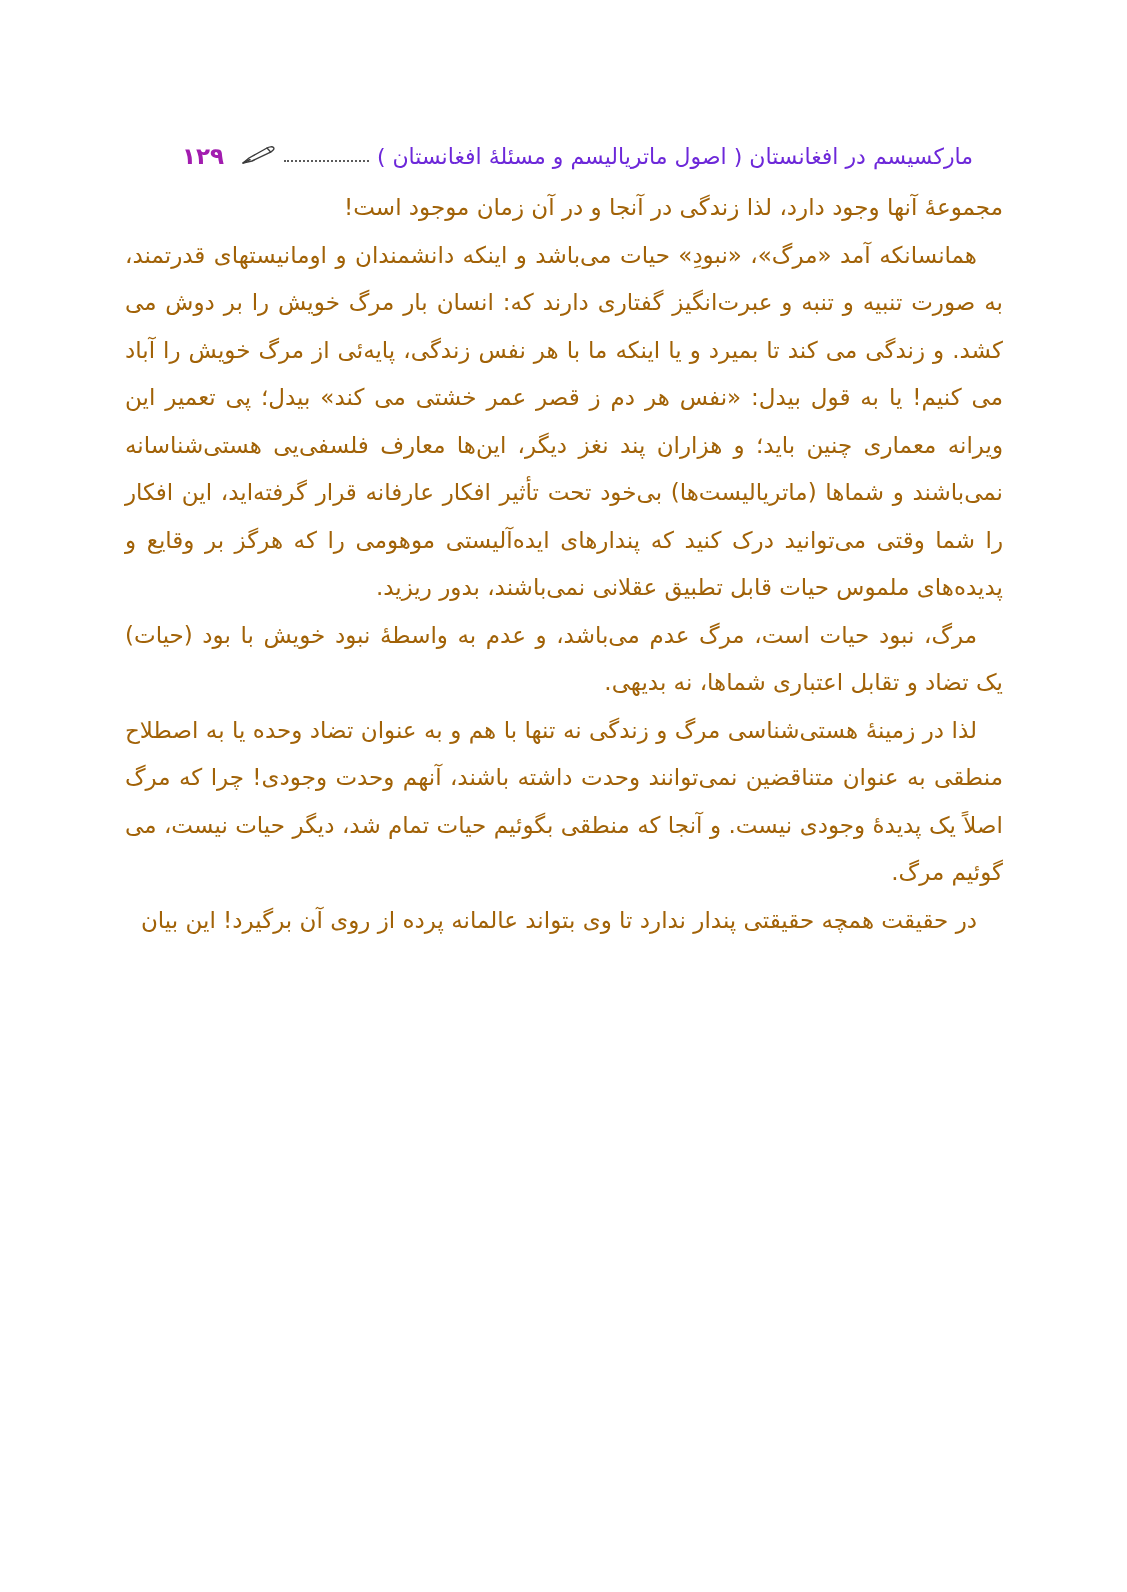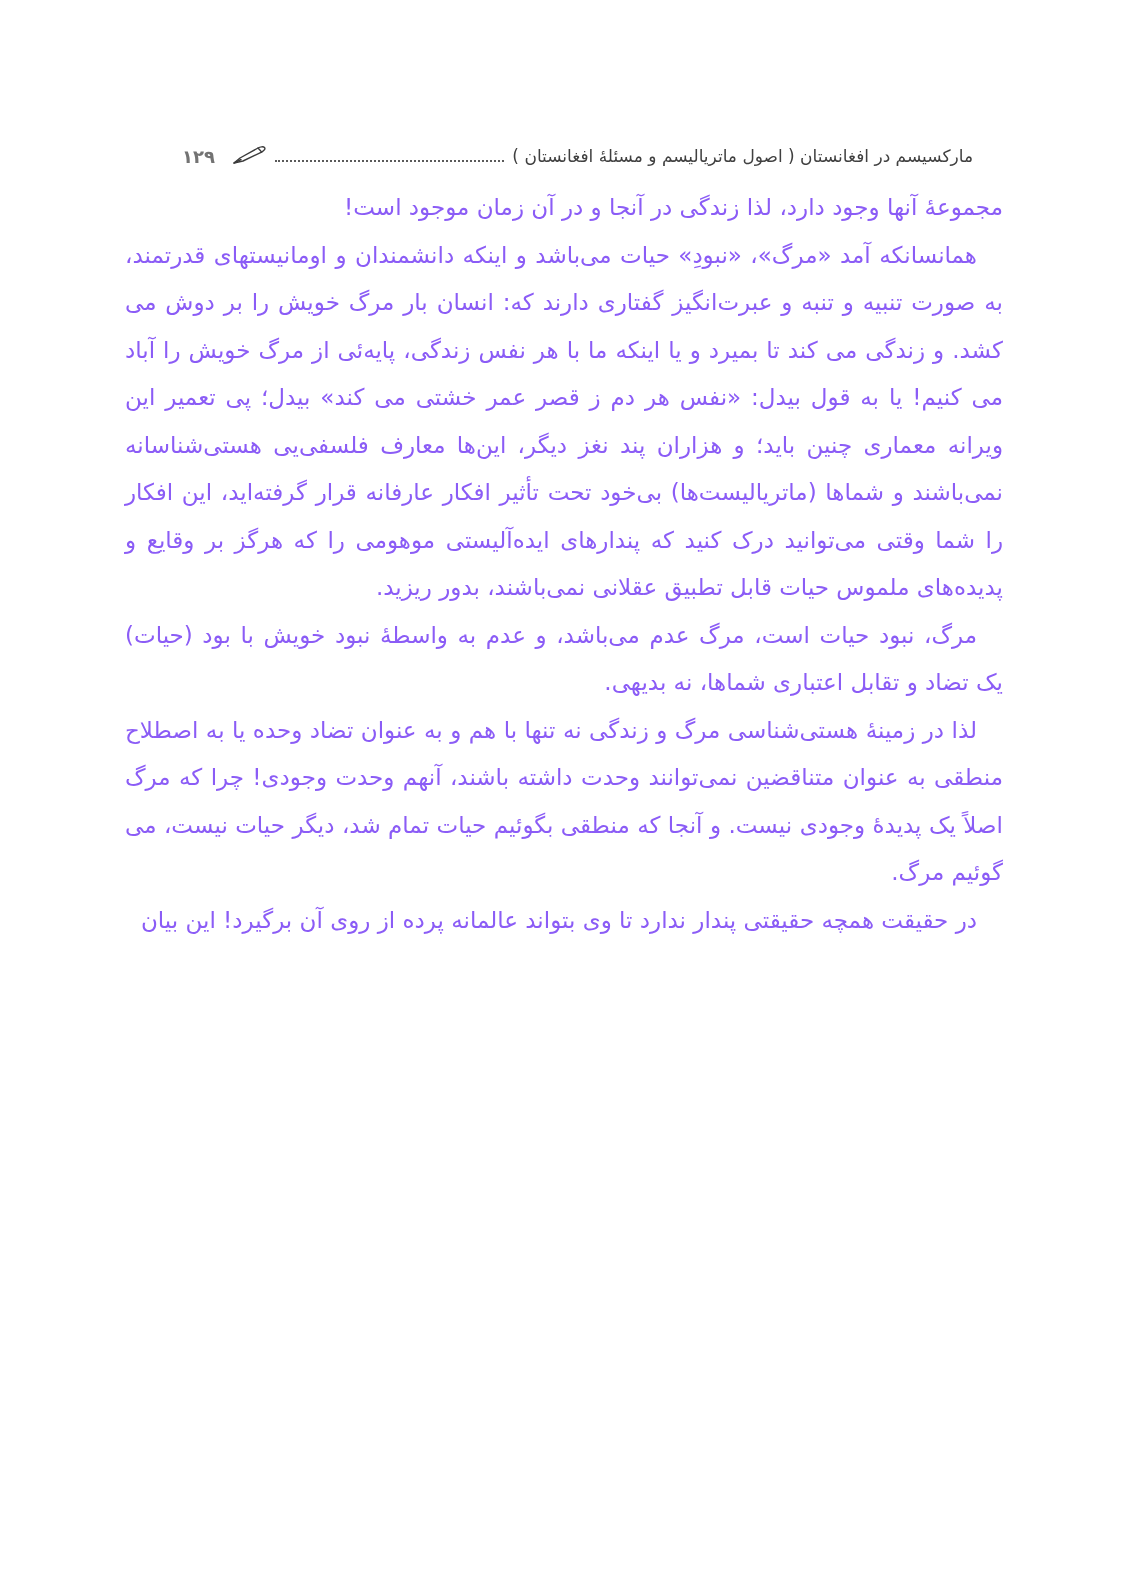--- a/index.html
+++ b/index.html
@@ -21,58 +21,58 @@
     position: absolute;
     top: 138px;
     right: 122px;
     left: 182px;
     height: 36px;
     display: flex;
     direction: rtl;
     align-items: center;
   }
   .header-title {
-    font-size: 17px;
+    font-size: 22px;
     white-space: nowrap;
     letter-spacing: 0;
-    color: #404040;
+    color: #6d28d9;
     padding-right: 32px; 
   }
   .leader {
     flex: 1 1 auto;
     height: 0;
     border-bottom: 2px dotted #5a5a5a;
     margin: 10px 8px 0 8px;
   }
   .pen {
     flex: 0 0 auto;
     width: 36px;
     height: 24px;
     margin-left: 16px;
     transform: translateY(-2px);
   }
   .page-number {
     flex: 0 0 auto;
-    font-size: 18px;
+    font-size: 23px;
     font-weight: bold;
-    color: #737373;
+    color: #a21caf;
     letter-spacing: 2px;
   }
   
   .body-text {
     position: absolute;
     top: 184px;
     right: 124px;
     width: 878px;
     direction: rtl;
     text-align: justify;
     text-justify: inter-word;
     font-size: 23px;
     line-height: 47.5px;
-    color: #8b5cf6;
+    color: #a16207;
     margin-left: 44px;
   }
   .body-text p {
     margin: 0;
     padding: 0;
   }
   .body-text p.indent {
     text-indent: 26px;
   }
 </style>

